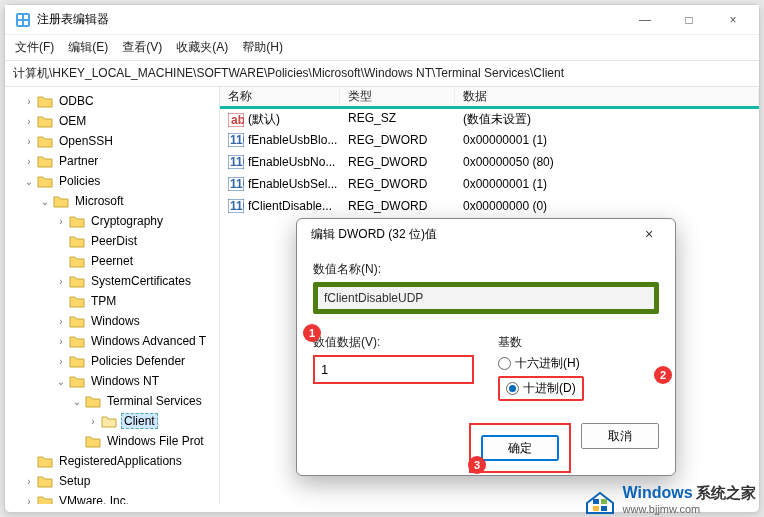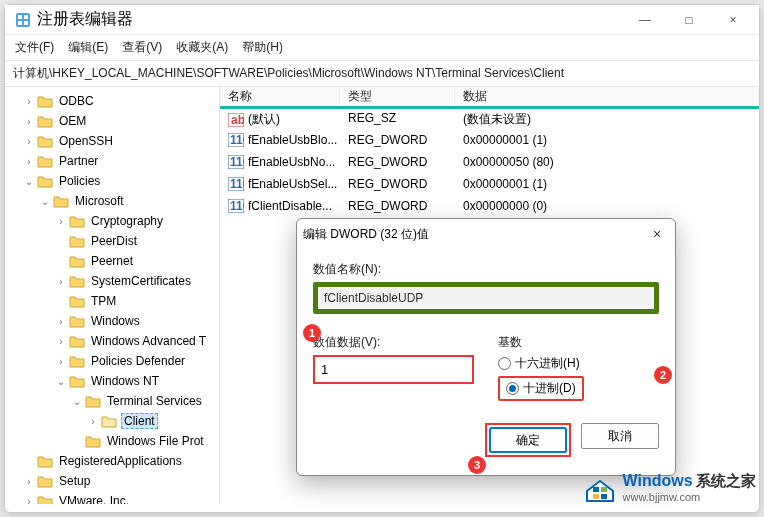--- a/index.html
+++ b/index.html
@@ -1,20 +1,20 @@
 <!DOCTYPE html>
 <html><head>
 <meta charset="utf-8">
 <style>
 * { margin: 0; padding: 0; box-sizing: border-box; font-family: "Microsoft YaHei", "Segoe UI", sans-serif; font-size: 12px; }
 body { background: #e8e8e8; width: 764px; height: 517px; position: relative; overflow: hidden; }
 .window { background: #fff; width: 756px; height: 509px; position: absolute; top: 4px; left: 4px; border: 1px solid #ccc; border-radius: 6px; box-shadow: 0 2px 8px rgba(0,0,0,.15); }
 .titlebar { display: flex; align-items: center; height: 30px; padding: 0 4px; background: #fff; border-bottom: 1px solid #eee; }
 .titlebar .icon { width: 16px; height: 16px; margin: 0 6px; }
-.titlebar .title { flex: 1; font-size: 16px; }
+.titlebar .title { flex: 1; font-size: 12px; }
 .winbtns { display: flex; }
 .winbtn { width: 44px; height: 30px; display: flex; align-items: center; justify-content: center; color: #555; }
 .menubar { display: flex; gap: 14px; padding: 4px 10px; border-bottom: 1px solid #e5e5e5; color: #222; }
 .menubar span { cursor: default; }
 .addressbar { padding: 4px 8px; border-bottom: 1px solid #e5e5e5; font-size: 12px; color: #222; white-space: nowrap; overflow: hidden; }
 .body { display: flex; height: calc(100% - 90px); }
 .tree { width: 215px; border-right: 1px solid #e5e5e5; overflow: hidden; padding: 4px 0; }
 .tree-row { display: flex; align-items: center; height: 20px; white-space: nowrap; cursor: default; }
 .tree-row.sel .label { background: #cde8ff; border: 1px dashed #5aa; padding: 0 2px; }
 .chev { width: 12px; text-align: center; color: #777; font-size: 10px; }
@@ -24,40 +24,40 @@
 .listhdr .col { padding: 0 8px; border-right: 1px solid #eee; font-weight: 400; color: #222; }
 .col.name { width: 120px; } .col.type { width: 115px; } .col.data { flex: 1; }
 .list { padding: 2px 0; }
 .listrow { display: flex; align-items: flex-start; height: 22px; }
 .listrow .c { padding: 0 8px; white-space: nowrap; overflow: hidden; text-overflow: ellipsis; }
 .c.cn { width: 120px; display:flex; align-items:center; gap:4px; } .c.ct { width: 115px; } .c.cd { flex: 1; }
 .valicon { width: 16px; height: 14px; flex: none; }
 .right { flex: 1; position: relative; }
 
 .dialog { position: absolute; top: 218px; left: 296px; width: 380px; height: 258px; background: #fff; border: 1px solid #888; border-radius: 6px; box-shadow: 0 8px 24px rgba(0,0,0,.3); z-index: 10; }
-.dlg-title { display: flex; align-items: center; height: 30px; padding: 0 6px; font-size: 12px; }
+.dlg-title { display: flex; align-items: center; height: 30px; padding: 0 14px; font-size: 12px; }
 .dlg-title .t { flex: 1; }
 .dlg-close { width: 24px; text-align: center; color: #333; font-size: 14px; }
 .dlg-body { padding: 6px 16px 12px; }
 .dlg-label { margin: 6px 0 4px; color: #222; }
 .dlg-namefield { background: #f3f3f3; border: 5px solid #4d7c0f; padding: 4px 6px; border-radius: 2px; color: #333; width: 100%; }
 .dlg-row2 { display: flex; gap: 24px; margin-top: 14px; }
 .dlg-col { flex: 1; }
 .dlg-input { width: 100%; border: 1px solid #888; padding: 5px 6px; font-size: 13px; outline: none; }
 .redbox { border: 2px solid #e33 !important; }
 .radio-row { display: flex; align-items: center; gap: 4px; margin: 4px 0; }
 .radio { width: 13px; height: 13px; border: 1px solid #666; border-radius: 50%; display: inline-flex; align-items: center; justify-content: center; }
 .radio.sel::after { content: ""; width: 7px; height: 7px; background: #0067c0; border-radius: 50%; }
 .radio-group-box { border: 2px solid #e33; padding: 2px 6px; border-radius: 2px; display: inline-flex; align-items: center; gap: 4px; }
 .dlg-btns { display: flex; justify-content: flex-end; gap: 10px; margin-top: 22px; }
 .btn { min-width: 78px; height: 26px; border: 1px solid #888; background: #fdfdfd; display: flex; align-items: center; justify-content: center; border-radius: 2px; }
 .btn.primary { border: 1px solid #0078d4; box-shadow: inset 0 0 0 1px #0078d4; }
-.btn-wrap-red { border: 2px solid #e33; padding: 2px; display: inline-block; }
+.btn-wrap-red { border: 2px solid #e33; padding: 10px; display: inline-block; }
 .num-badge { position: absolute; width: 18px; height: 18px; background: #e33; color: #fff; border-radius: 50%; display: flex; align-items: center; justify-content: center; font-size: 11px; font-weight: bold; z-index: 20; }
-.watermark { position: absolute; right: 8px; bottom: 14px; display: flex; align-items: center; gap: 6px; z-index: 30; }
+.watermark { position: absolute; right: 8px; bottom: 2px; display: flex; align-items: center; gap: 6px; z-index: 30; }
 .watermark .wtxt { color: #0b63b8; font-weight: bold; font-size: 16px; }
 .watermark .wsub { color: #666; font-size: 11px; }
 </style>
 </head>
 <body>
 
 <div class="window">
   <div class="titlebar">
     <svg class="icon" viewBox="0 0 16 16">
         <rect x="1" y="1" width="14" height="14" fill="#4aa3e8" rx="2"></rect>

